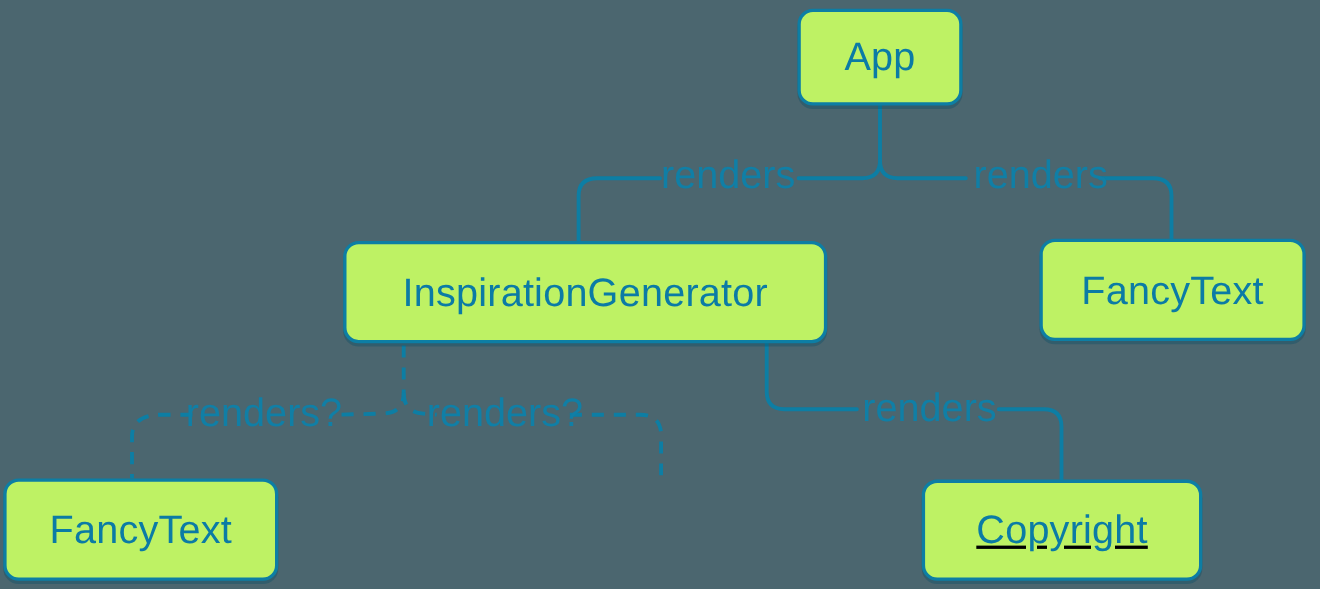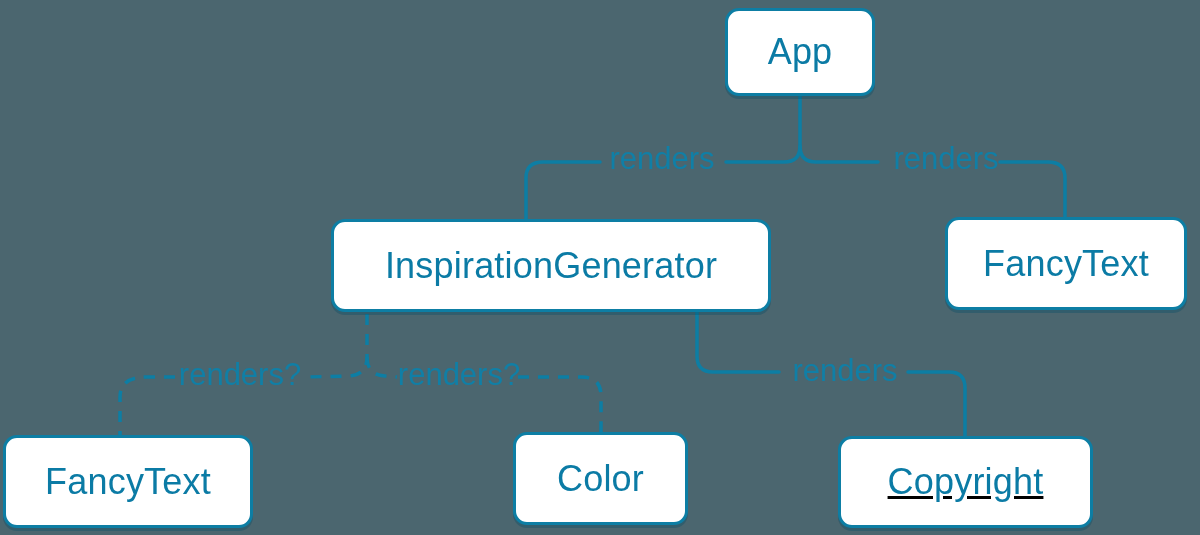--- a/index.html
+++ b/index.html
@@ -17,47 +17,47 @@
     height: 535px;
   }
   .edges-svg {
     position: absolute;
     left: 0; top: 0;
     width: 1200px;
     height: 535px;
   }
   .node {
     position: absolute;
-    background: #ffffff;
+    background: #bef264;
     border: 3.5px solid #0d7ea4;
     border-radius: 14px;
     box-shadow: 0 3px 0 rgba(6, 76, 104, 0.35);
     display: flex;
     align-items: center;
     justify-content: center;
     box-sizing: border-box;
   }
   .node-label {
     color: #0b7ba5;
     font-size: 36px;
     font-weight: 500;
     letter-spacing: 0.2px;
     white-space: nowrap;
   }
   .edge-label {
     position: absolute;
     transform: translate(-50%, -50%);
     color: #107fa6;
-    font-size: 31px;
+    font-size: 36px;
     font-weight: 500;
     white-space: nowrap;
   }
   
   .node-app            { left: 725px; top: 8px;   width: 150px; height: 88px; }
-  .node-insp           { left: 331px; top: 219px; width: 440px; height: 93px; align-items: center; }
+  .node-insp           { left: 312px; top: 219px; width: 440px; height: 93px; align-items: center; }
   .node-fancy-top      { left: 945px; top: 217px; width: 242px; height: 93px; }
   .node-fancy-bottom   { left: 3px;   top: 435px; width: 250px; height: 93px; }
   .node-color          { left: 513px; top: 432px; width: 175px; height: 93px; }
   .node-copyright      { left: 838px; top: 436px; width: 255px; height: 92px; text-decoration: underline; }
   
   .lbl-renders-insp      { left: 662px; top: 159px; }
   .lbl-renders-fancy     { left: 946px; top: 159px; }
   .lbl-renders-copyright { left: 845px; top: 371px; }
   .lbl-renders-q-left    { left: 240px; top: 375px; }
   .lbl-renders-q-right   { left: 459px; top: 375px; }
@@ -91,20 +91,17 @@
   </div>
   <div class="node node-insp">
     <span class="node-label">InspirationGenerator</span>
   </div>
   <div class="node node-fancy-top">
     <span class="node-label">FancyText</span>
   </div>
   <div class="node node-fancy-bottom">
     <span class="node-label">FancyText</span>
   </div>
-  <div class="node node-color">
-    <span class="node-label">Color</span>
-  </div>
   <div class="node node-copyright">
     <span class="node-label">Copyright</span>
   </div>
 
 </div>
 
 </body></html>

